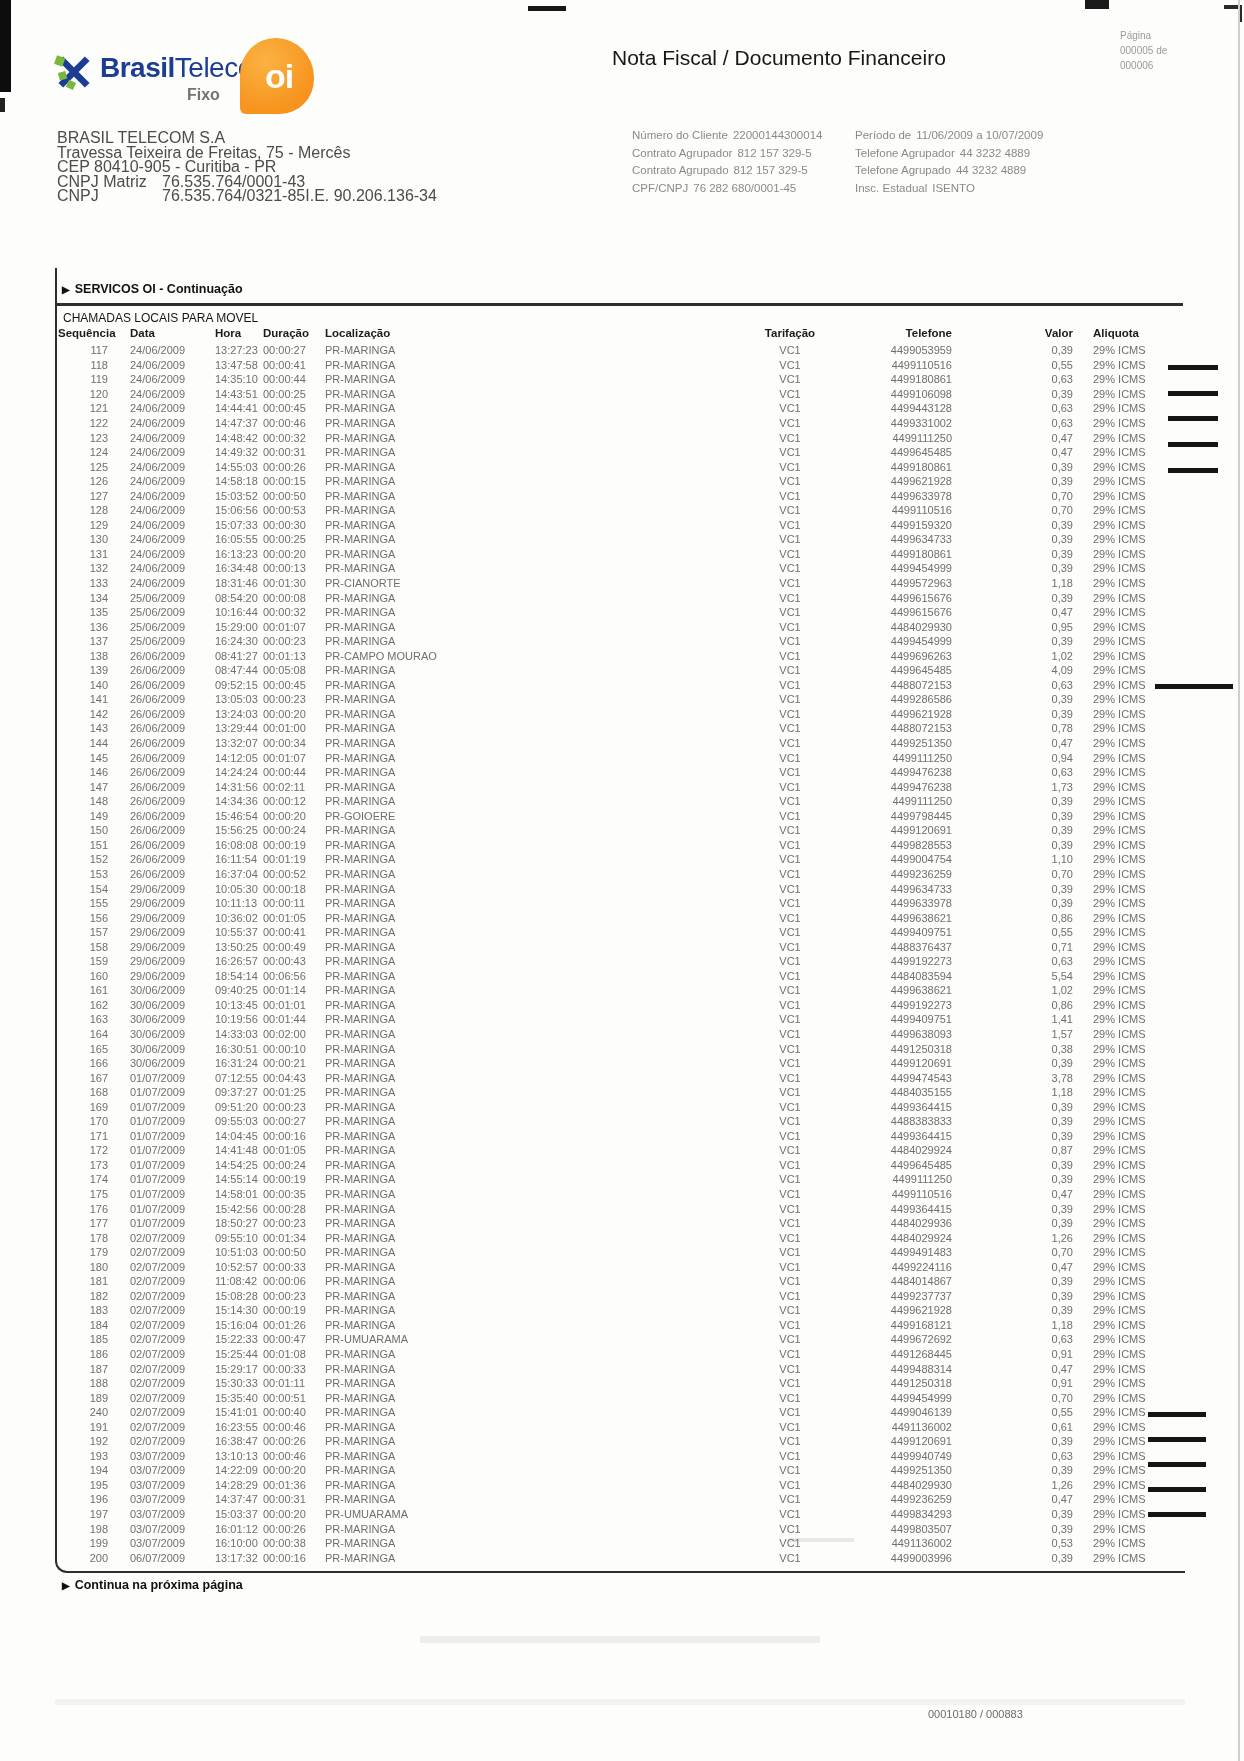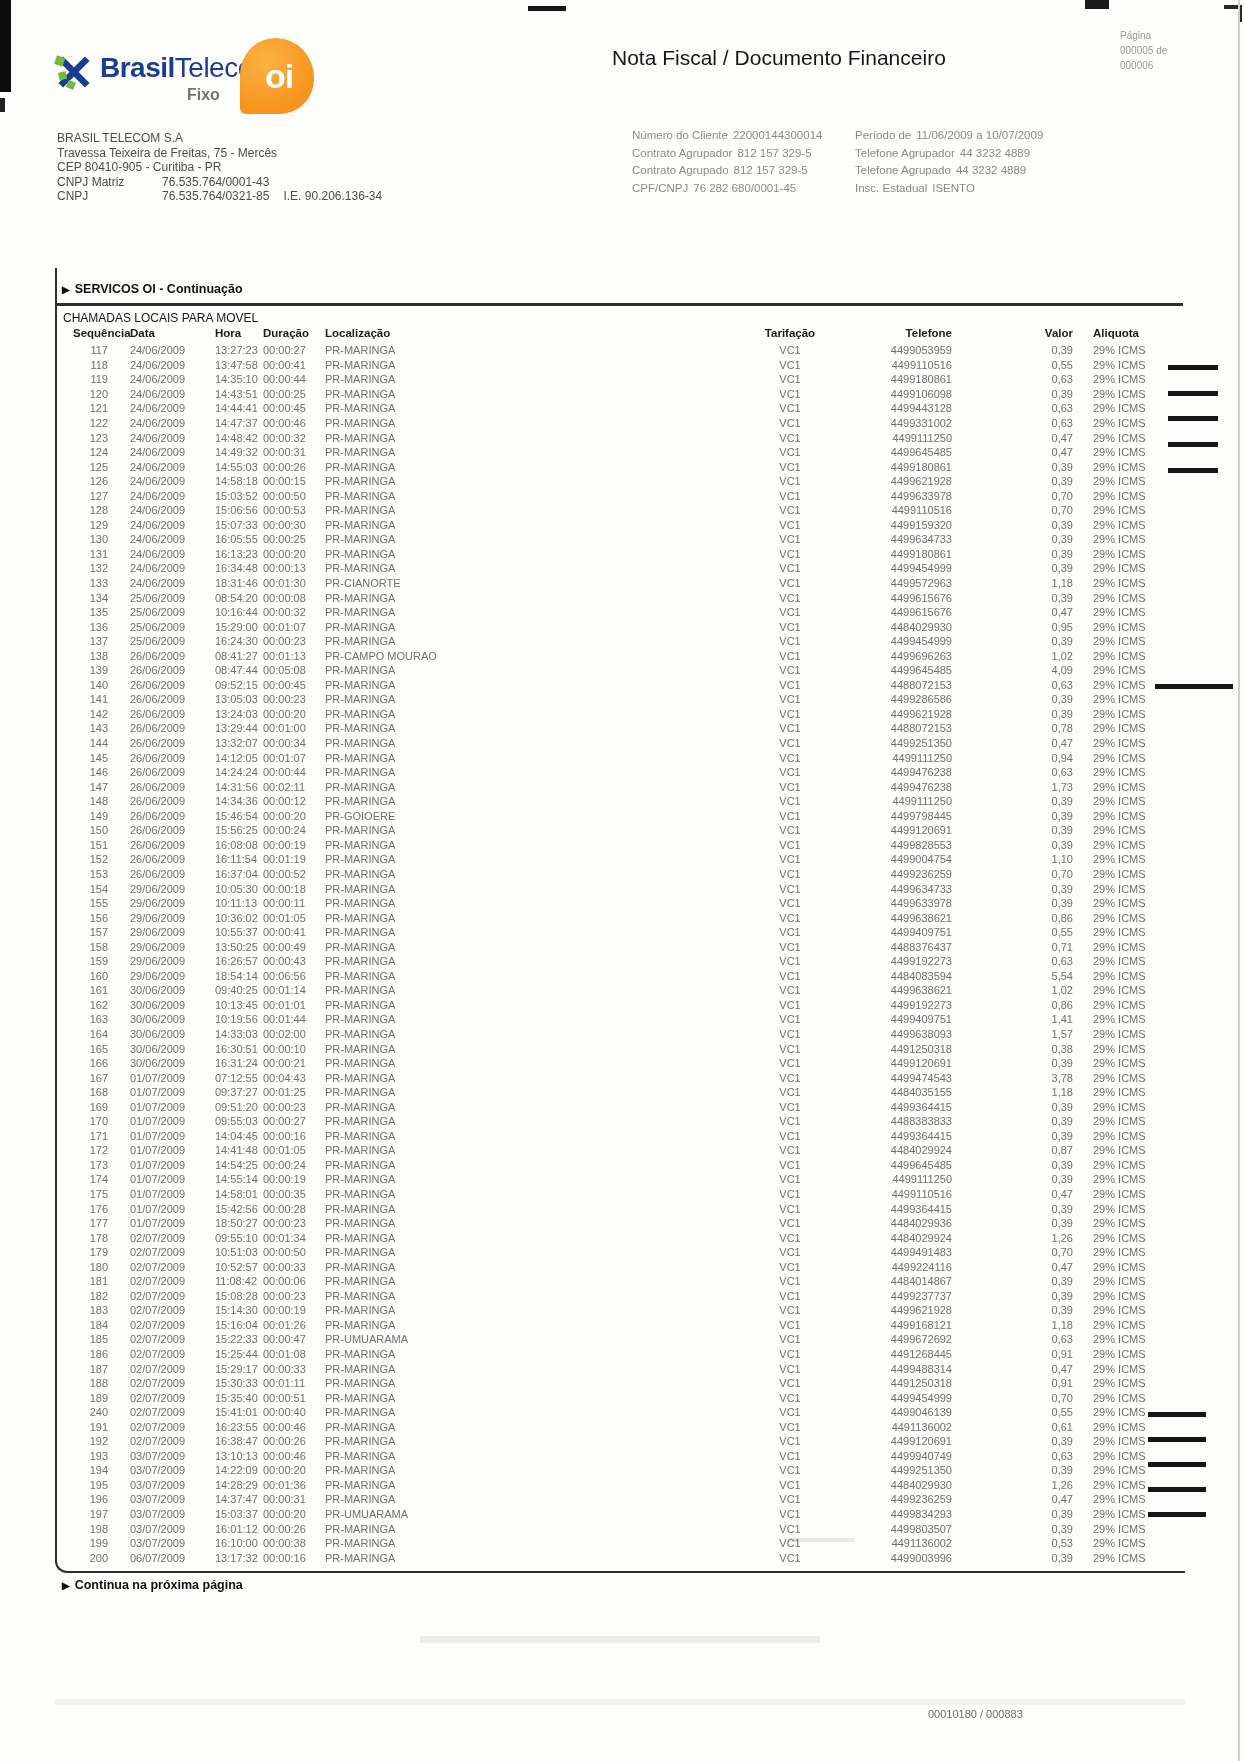--- a/index.html
+++ b/index.html
@@ -24,23 +24,23 @@
   .logo-star{left:52px;top:50px;width:44px;height:44px}
   .brand-text{left:100px;top:52px;font-size:28px;color:#1d3d92;letter-spacing:-.5px;white-space:nowrap}
   .brand-text b{font-weight:bold}
   .brand-fixo{left:187px;top:86px;font-size:16px;color:#737373;font-weight:bold}
   .oi-blob{left:240px;top:38px;width:74px;height:76px;
            background:radial-gradient(circle at 35% 30%,#fbb243,#f7941e 70%);
            border-radius:48% 52% 46% 8%;
            display:flex;align-items:center;justify-content:center}
   .oi-blob span{color:#fff;font-weight:bold;font-size:34px;letter-spacing:-1px;padding-left:4px}
 
-  .company{left:57px;top:131px;font-size:12px;color:#4c4c4c;line-height:14.6px;white-space:nowrap}
+  .company{left:57px;top:131px;font-size:16px;color:#4c4c4c;line-height:14.6px;white-space:nowrap}
   .company .lbl{display:inline-block;width:105px}
-  .company .ie{margin-left:14px}
+  .company .ie{}
 
   .doc-title{left:612px;top:46px;font-size:21px;font-weight:normal;color:#171717;white-space:nowrap}
   .pageinfo{left:1120px;top:28px;font-size:10px;color:#9a9a96;line-height:15px}
 
   .clientinfo{font-size:11.5px;color:#8a8a86;line-height:17.5px;white-space:nowrap}
   .ci-left{left:632px;top:127px}
   .ci-right{left:855px;top:127px}
   .clientinfo .v{margin-left:5px}
 
   
@@ -52,21 +52,21 @@
                border-bottom-left-radius:12px}
   .table-subtitle{left:63px;top:311px;font-size:12px;font-weight:normal;color:#161616}
 
   .grid{display:grid;grid-template-columns:64px 71px 68px 57px 385px 180px 72px 121px 87px;width:1105px}
   .thead{left:55px;top:327px;font-size:11.5px;font-weight:bold;color:#1c1c1c}
   .tbody{left:55px;top:343px;font-size:11px;color:#6f6f6f}
   .trow{display:grid;grid-template-columns:64px 71px 68px 57px 385px 180px 72px 121px 87px;
         height:14.55px;align-items:center;white-space:nowrap}
   .cell{overflow:visible}
   .c1{text-align:right;padding-right:11px}
-  .thead .c1{text-align:left;padding-left:18px;padding-right:0}
+  .thead .c1{text-align:left;padding-left:3px;padding-right:0}
   .c2{padding-left:11px}
   .c3{padding-left:25px}
   .c4{padding-left:5px}
   .c5{padding-left:10px}
   .c6{text-align:center}
   .c7{text-align:right}
   .c8{text-align:right}
   .c9{padding-left:20px}
 
   .continua{left:62px;top:1578px;font-size:12.5px;font-weight:bold;color:#111;white-space:nowrap}

